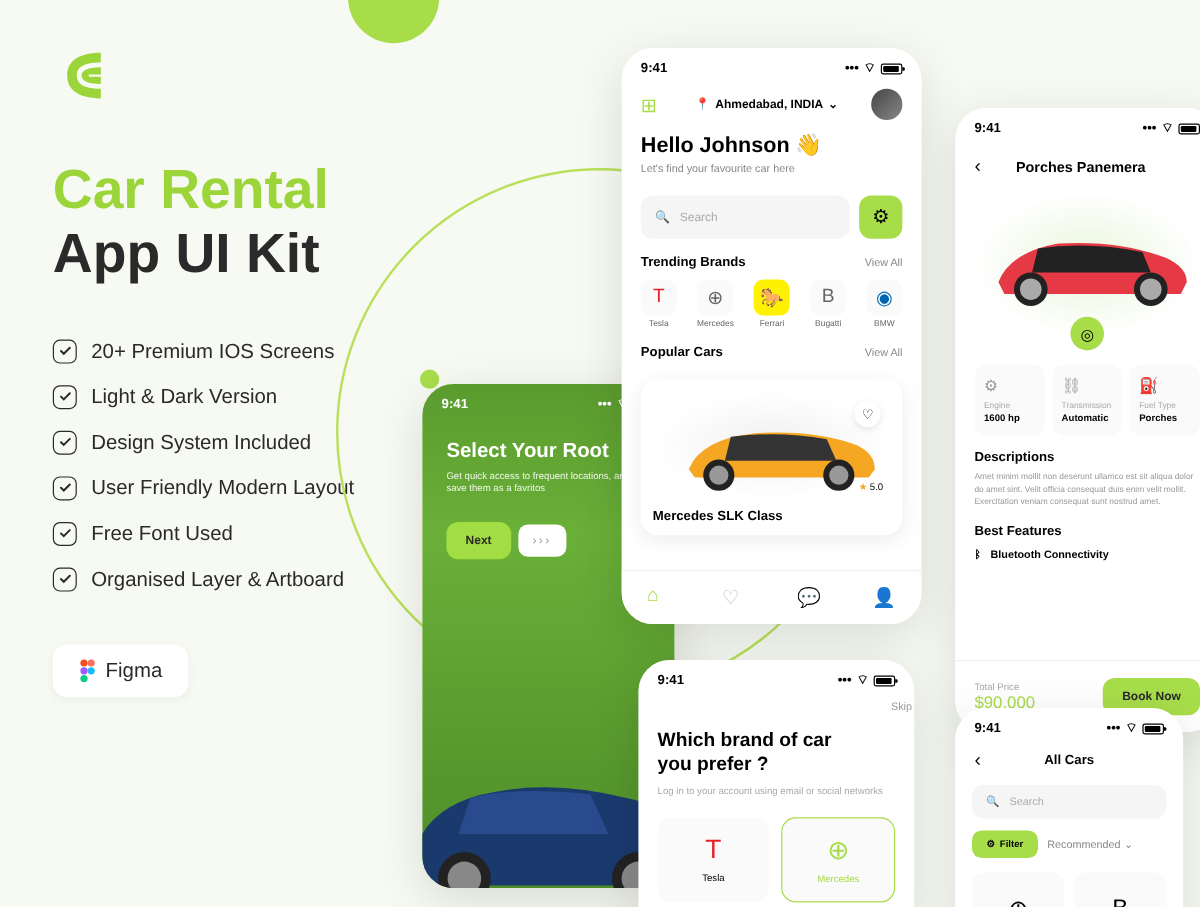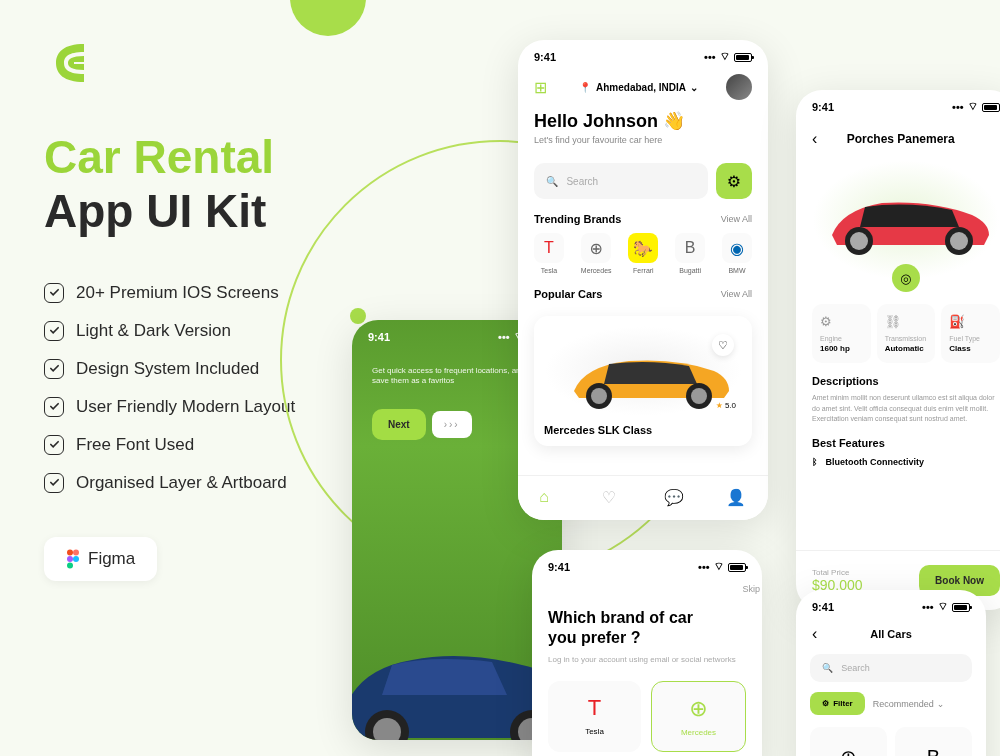--- a/index.html
+++ b/index.html
@@ -197,20 +197,21 @@
   <div class="phone phone-root">
     <div class="status-bar">
       <span>9:41</span>
       <div class="status-right">
           <span>•••</span>
           <span>⌔</span>
           <div class="battery"></div>
         </div>
     </div>
     <div class="root-content">
+      <div class="root-title">Select Your Root</div>
       <div class="root-sub">Get quick access to frequent locations, and save them as a favritos</div>
       <div style="display:flex;align-items:center">
         <div class="next-btn">
             <span>Next</span>
           </div>
         <div class="next-chev">›››</div>
       </div>
     </div>
     <svg class="car-blue" viewBox="0 0 270 160">
         <ellipse cx="135" cy="150" rx="120" ry="10" fill="rgba(0,0,0,0.2)"></ellipse>
@@ -344,21 +345,21 @@
           <div class="spec-val">1600 hp</div>
         </div>
       <div class="spec">
           <div class="spec-ico">⛓</div>
           <div class="spec-lbl">Transmission</div>
           <div class="spec-val">Automatic</div>
         </div>
       <div class="spec">
           <div class="spec-ico">⛽</div>
           <div class="spec-lbl">Fuel Type</div>
-          <div class="spec-val">Class</div>
+          <div class="spec-val">Porches</div>
         </div>
     </div>
     <div class="desc-sec">
       <h4>Descriptions</h4>
       <p>Amet minim mollit non deserunt ullamco est sit aliqua dolor do amet sint. Velit officia consequat duis enim velit mollit. Exercitation veniam consequat sunt nostrud amet.</p>
     </div>
     <div class="feat">
       <h4>Best Features</h4>
       <div class="feat-item">
           <span>ᛒ</span>

